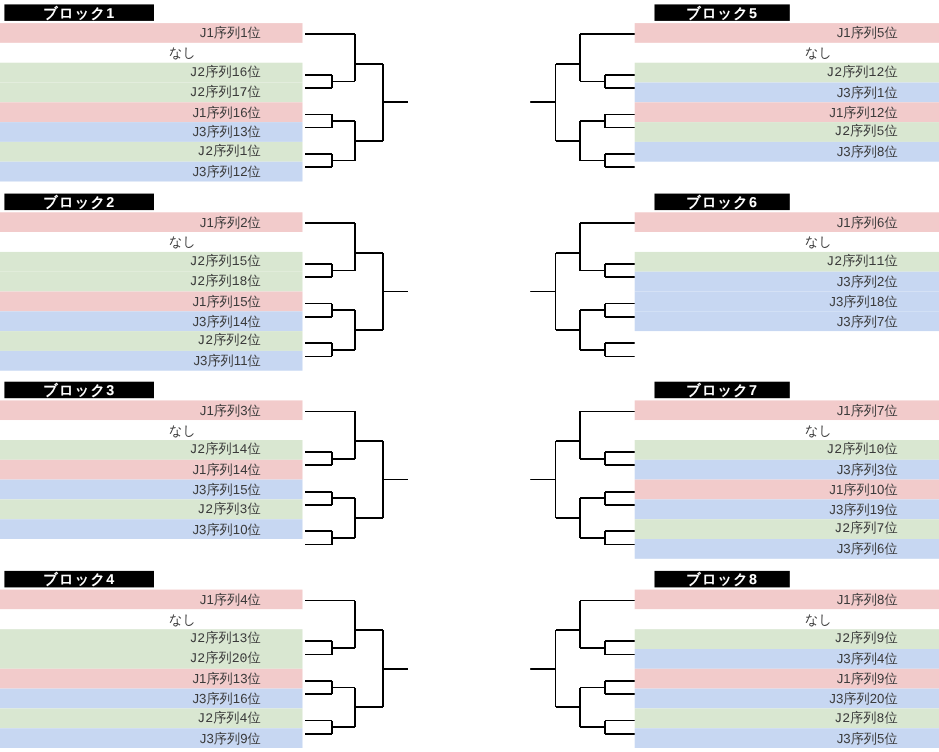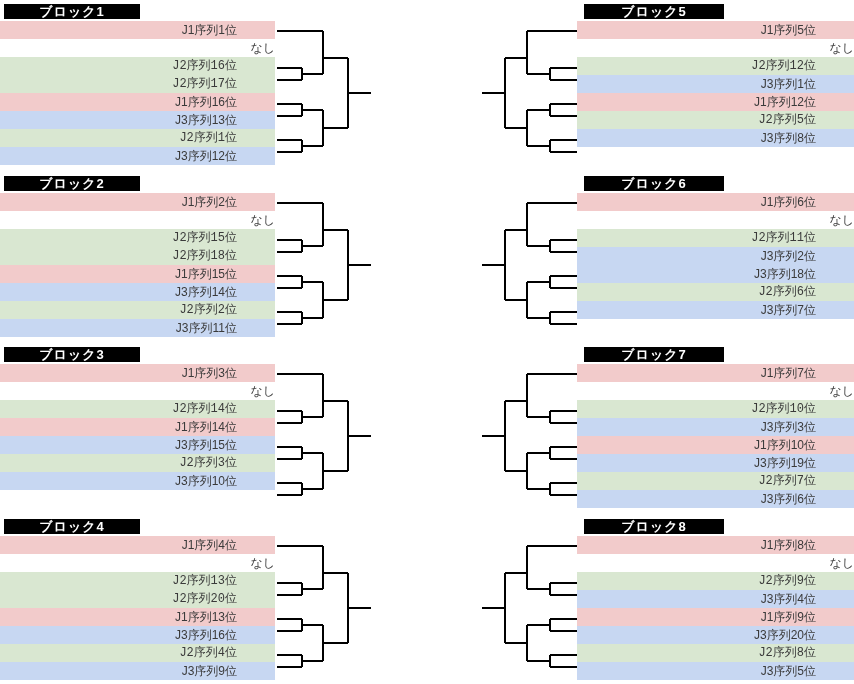--- a/index.html
+++ b/index.html
@@ -7,32 +7,32 @@
     position:relative;width:854px;height:684px;background:#fff;overflow:hidden;
     font-family:"Liberation Sans","DejaVu Sans",sans-serif;
   }
   .block{position:absolute;width:372px;height:163px;}
   .block-header{
     position:absolute;top:0;height:15px;background:var(--header-bg,#000);
     color:var(--header-fg,#fff);font-size:13px;font-weight:bold;
     text-align:center;line-height:15px;letter-spacing:1px;
   }
   .block.left  .block-header{left:4px;width:136px;}
-  .block.right .block-header{left:102px;width:140px;}
+  .block.right .block-header{left:113px;width:123px;}
   .rows{position:absolute;top:17px;border-radius:16px;}
   .block.left  .rows{left:0;width:275px;}
   .block.right .rows{left:95px;width:277px;}
   .row{
     height:18px;line-height:18px;font-size:12px;color:#3a3a3a;
     text-align:right;padding-right:38px;box-sizing:border-box;white-space:nowrap;
   }
   .row.pink {background:var(--j1,#F2CBCB);}
   .row.green{background:var(--j2,#D9E7D1);font-family:Liberation Mono, monospace;}
   .row.blue {background:var(--j3,#C7D7F2);}
-  .row.bye  {background:var(--bye,#fff);text-align:right;padding-left:57px;padding-right:0;}
+  .row.bye  {background:var(--bye,#fff);text-align:center;padding-left:57px;padding-right:0;}
   .bracket{position:absolute;top:0;}
   .block.left  .bracket{left:275px;}
   .block.right .bracket{left:0;}
 </style>
 </head>
 <body>
 
 <div class="screen" id="bracket-grid">
     <div class="block left" style="left: 0px; top: 4px;">
       <div class="block-header">ブロック1</div>
@@ -113,21 +113,20 @@
       </svg>
     </div>
     <div class="block right" style="left: 482px; top: 176px;">
       <div class="block-header">ブロック6</div>
       <div class="rows">
         <div class="row pink"><span class="slot-label">J1序列6位</span></div>
         <div class="row bye"><span class="slot-label">なし</span></div>
         <div class="row green"><span class="slot-label">J2序列11位</span></div>
         <div class="row blue"><span class="slot-label">J3序列2位</span></div>
         <div class="row blue"><span class="slot-label">J3序列18位</span></div>
-        <div class="row green"><span class="slot-label">J2序列6位</span></div>
         <div class="row blue"><span class="slot-label">J3序列7位</span></div>
       </div>
       <svg class="bracket" width="95" height="163" viewBox="0 0 95 163">
         <path d="M45 27 H95 M68 64 H95 M68 76 H95 M68 64 V76 M45 70 H68 M45 27 V70 M23 54 H45 M68 100 H95 M68 112 H95 M68 100 V112 M45 106 H68 M68 136 H95 M68 148 H95 M68 136 V148 M45 142 H68 M45 106 V142 M23 124 H45 M23 54 V124 M0 89 H23" fill="none" stroke="#000000" stroke-width="1.6" shape-rendering="crispEdges"></path>
       </svg>
     </div>
     <div class="block right" style="left: 482px; top: 347px;">
       <div class="block-header">ブロック7</div>
       <div class="rows">
         <div class="row pink"><span class="slot-label">J1序列7位</span></div>

